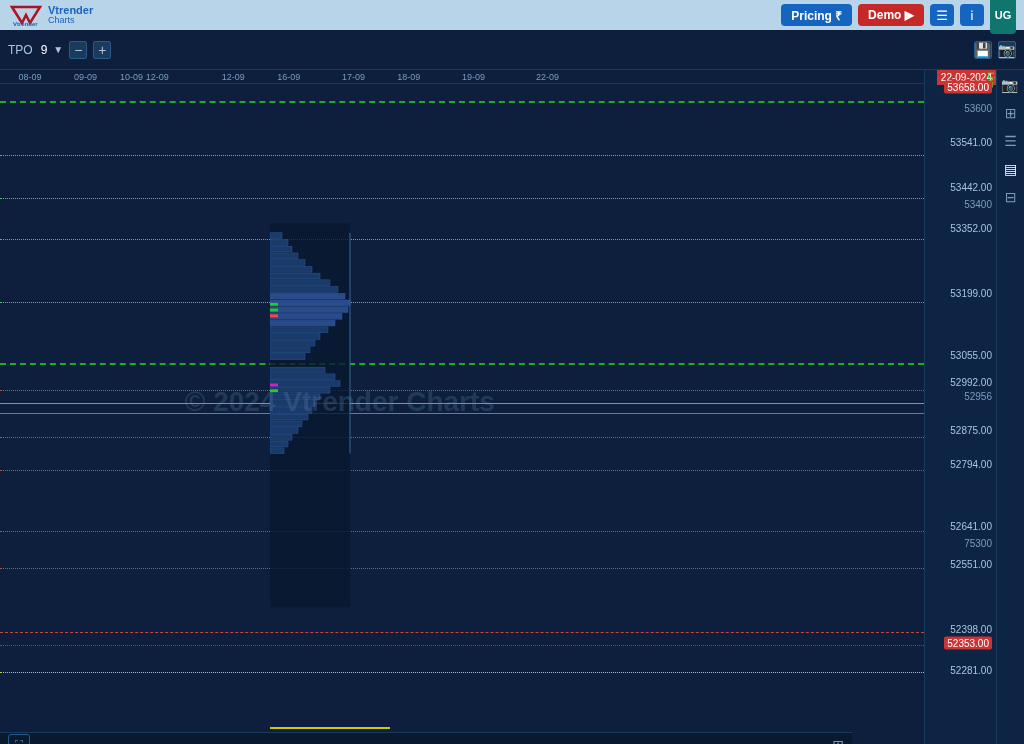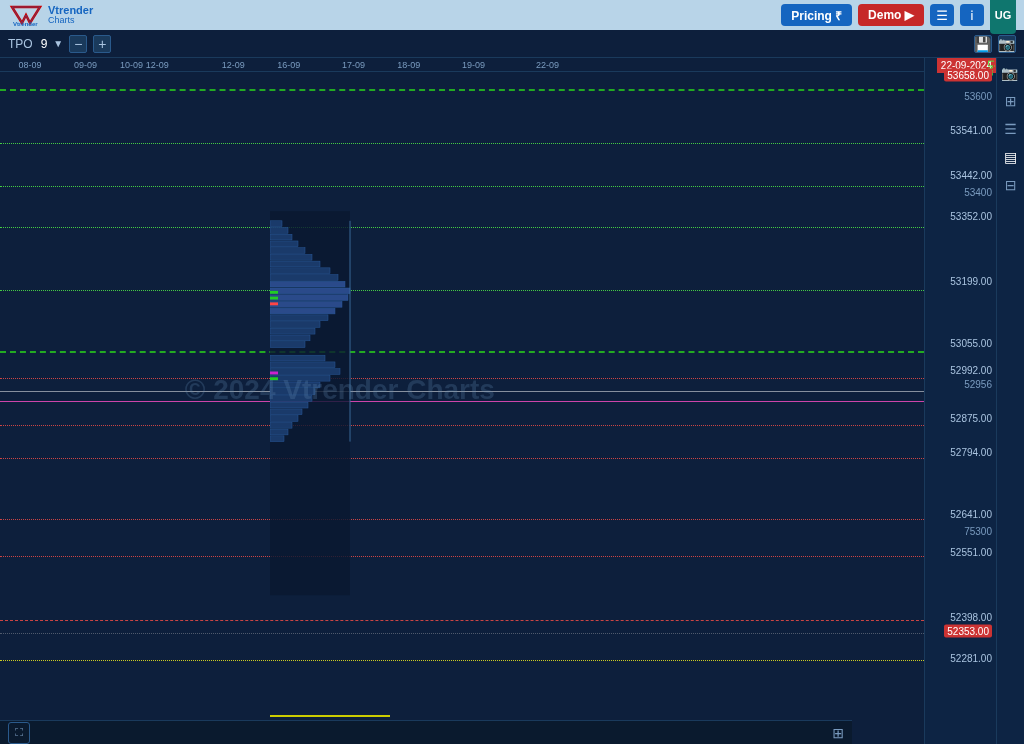--- a/index.html
+++ b/index.html
@@ -68,21 +68,21 @@
       height: 38px;
       border-radius: 4px;
       border: none;
       cursor: pointer;
       font-size: 11px;
       font-weight: bold;
     }
 
     
     #toolbar {
-      height: 28px;
+      height: 40px;
       background: #0d1f3c;
       border-bottom: 1px solid #1a3a5c;
       display: flex;
       align-items: center;
       padding: 0 8px;
       gap: 6px;
     }
     #tpo-label {
       color: #aac4e0;
       font-size: 12px;

